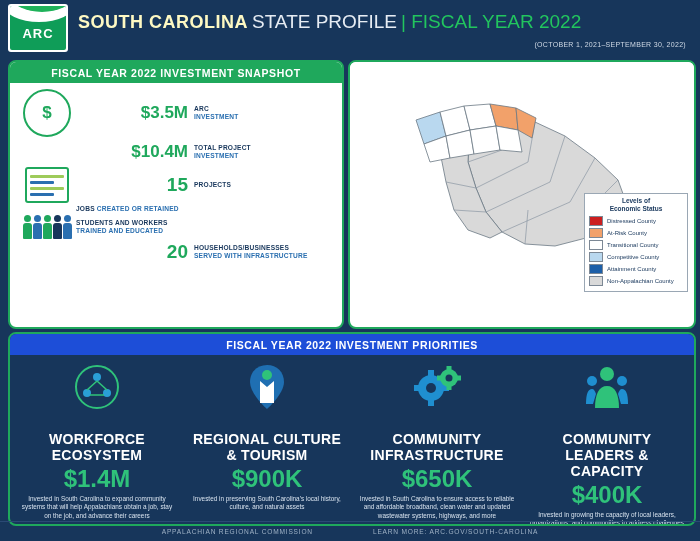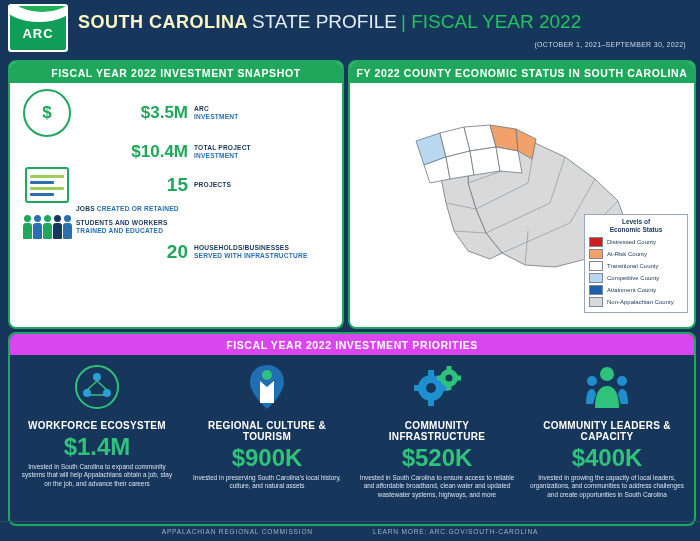--- a/index.html
+++ b/index.html
@@ -104,27 +104,27 @@
     position:absolute;right:6px;bottom:6px;width:104px;
     border:1px solid #9aa7b4;background:#ffffff;padding:3px 4px;box-sizing:border-box;
   }
   .legend-title{font-size:6.5px;font-weight:bold;color:#17365b;text-align:center;line-height:8px;margin-bottom:3px;}
   .legend-item{display:flex;align-items:center;margin-bottom:2px;}
   .sw{width:12px;height:8px;border:1px solid #7c8895;margin-right:4px;flex:0 0 12px;}
   .legend-label{font-size:6px;color:#17365b;line-height:7px;}
 
   
   .pri-head{
-    background:#d946ef;color:#fff;text-align:center;font-size:10.5px;font-weight:bold;
+    background:#1d4ed8;color:#fff;text-align:center;font-size:10.5px;font-weight:bold;
     letter-spacing:0.6px;padding:5px 0 4px;
   }
   .pri-grid{display:flex;padding:8px 2px 0 2px;}
   .pri-col{flex:1 1 25%;text-align:center;padding:0 6px;box-sizing:border-box;}
   .pri-icon{height:48px;display:flex;align-items:center;justify-content:center;}
-  .pri-title{font-size:10px;font-weight:bold;letter-spacing:0.3px;color:#ffffff;margin-top:9px;}
+  .pri-title{font-size:14px;font-weight:bold;letter-spacing:0.3px;color:#ffffff;margin-top:20px;}
   .pri-amount{font-size:24px;font-weight:bold;color:#2fc27a;line-height:27px;margin-top:2px;}
   .pri-desc{font-size:6.4px;line-height:8.4px;color:#d7e2ee;margin-top:3px;}
 
   
   .footer{
     position:absolute;left:0;bottom:0;width:700px;height:19px;
     display:flex;align-items:center;justify-content:center;gap:60px;
     font-size:6.6px;letter-spacing:0.8px;color:#9fb2c6;
     border-top:1px solid #2a4a74;
   }
@@ -233,21 +233,20 @@
         <div class="stat-lbl">
           <span>HOUSEHOLDS/BUSINESSES</span><br>
           <span class="light">SERVED WITH INFRASTRUCTURE</span>
         </div>
       </div>
 
     </div>
   </div>
 
   <div class="panel" id="map-panel">
-    <div class="panel-head">FY 2022 COUNTY ECONOMIC STATUS IN SOUTH CAROLINA</div>
     <div class="map-area">
       <svg width="344" height="236" viewBox="0 0 344 236">
         <g stroke="#6b7884" stroke-width="0.8">
 
           <path d="M120 56 L150 52 L185 60 L215 74 L245 96 L268 118 L276 140 L262 160 L236 176 L205 184 L175 182 L152 170 L136 150 L126 126 L118 100 Z" fill="#d9d9d9"></path>
           <path d="M95 54 L120 56 L118 100 L126 126 L136 150 L152 170 L140 176 L118 168 L104 148 L96 120 L90 90 Z" fill="#d9d9d9"></path>
 
           <path d="M150 52 L152 88 M185 60 L178 100 M215 74 L200 120 M245 96 L220 140 M268 118 L236 150
                    M126 126 L178 100 M136 150 L200 120 M152 170 L220 140 M118 100 L152 88
                    M96 120 L126 126 M104 148 L136 150 M175 182 L178 148" fill="none" stroke="#8b97a3" stroke-width="0.7"></path>
@@ -346,21 +345,21 @@
             <circle cx="36" cy="14" r="3.5" fill="#17365b"></circle>
             <g fill="#2fc27a">
               <rect x="33.5" y="2" width="5" height="5"></rect>
                 <rect x="33.5" y="21" width="5" height="5"></rect>
               <rect x="24" y="11.5" width="5" height="5"></rect>
                 <rect x="43" y="11.5" width="5" height="5"></rect>
             </g>
           </svg>
         </div>
         <div class="pri-title">COMMUNITY INFRASTRUCTURE</div>
-        <div class="pri-amount">$520K</div>
+        <div class="pri-amount">$650K</div>
         <div class="pri-desc">Invested in South Carolina to ensure access to reliable and affordable broadband, clean water and updated wastewater systems, highways, and more</div>
       </div>
 
       <div class="pri-col">
         <div class="pri-icon">
           <svg width="44" height="46" viewBox="0 0 44 46">
             <circle cx="22" cy="10" r="7" fill="#2fc27a"></circle>
             <path d="M10 44 C10 30 14 22 22 22 C30 22 34 30 34 44 Z" fill="#2fc27a"></path>
             <circle cx="7" cy="17" r="5" fill="#1f8fd0"></circle>
             <circle cx="37" cy="17" r="5" fill="#1f8fd0"></circle>

